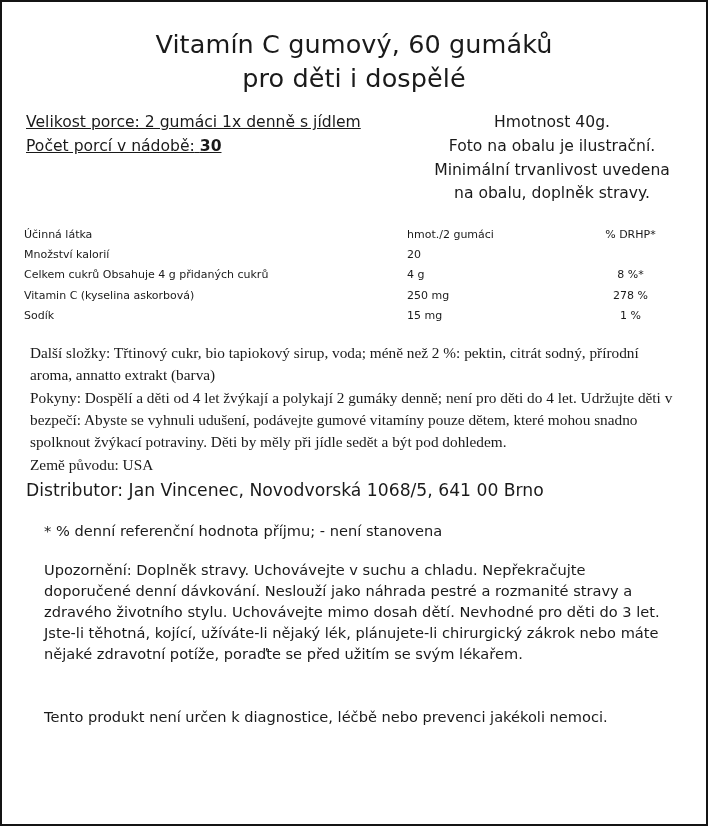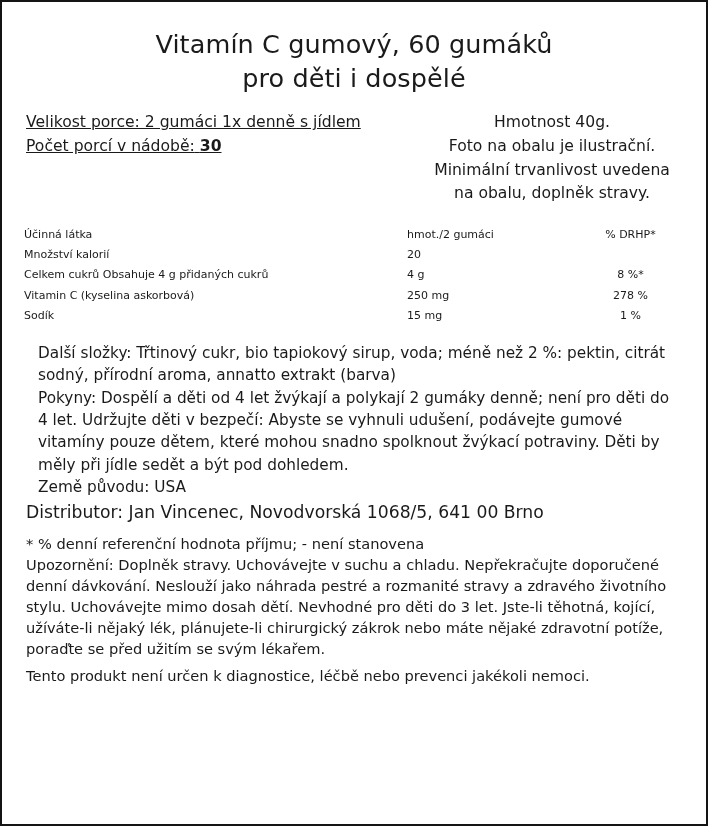--- a/index.html
+++ b/index.html
@@ -76,36 +76,37 @@
   .col-amt  { width: 175px; }
   .col-dv   { width: 110px; text-align: center; padding-right: 2px; }
 
   .body-text {
     font-size: 15.3px;
     line-height: 1.46;
     padding-left: 2px;
     padding-right: 4px;
   }
   .body-text p {
-    margin: 0 0 0 12px;
+    margin: 0 0 0 4px;
+    font-family: Liberation Serif, serif;
   }
   .distributor {
     font-size: 17.2px;
     line-height: 1.4;
     padding-left: 2px;
     margin-top: 2px;
     margin-bottom: 9px;
   }
   .footnotes {
     font-size: 14.6px;
     line-height: 1.44;
     padding-left: 2px;
     padding-right: 4px;
   }
-  .footnotes p { margin: 0; }
+  .footnotes p { margin: 18px; }
   .spacer-10 { height: 10px; }
   .spacer-6 { height: 6px; }
 </style>
 </head>
 <body>
 
 <div class="label">
 
   <h1 class="title">
     <span class="title-line">Vitamín C gumový, 60 gumáků</span>

